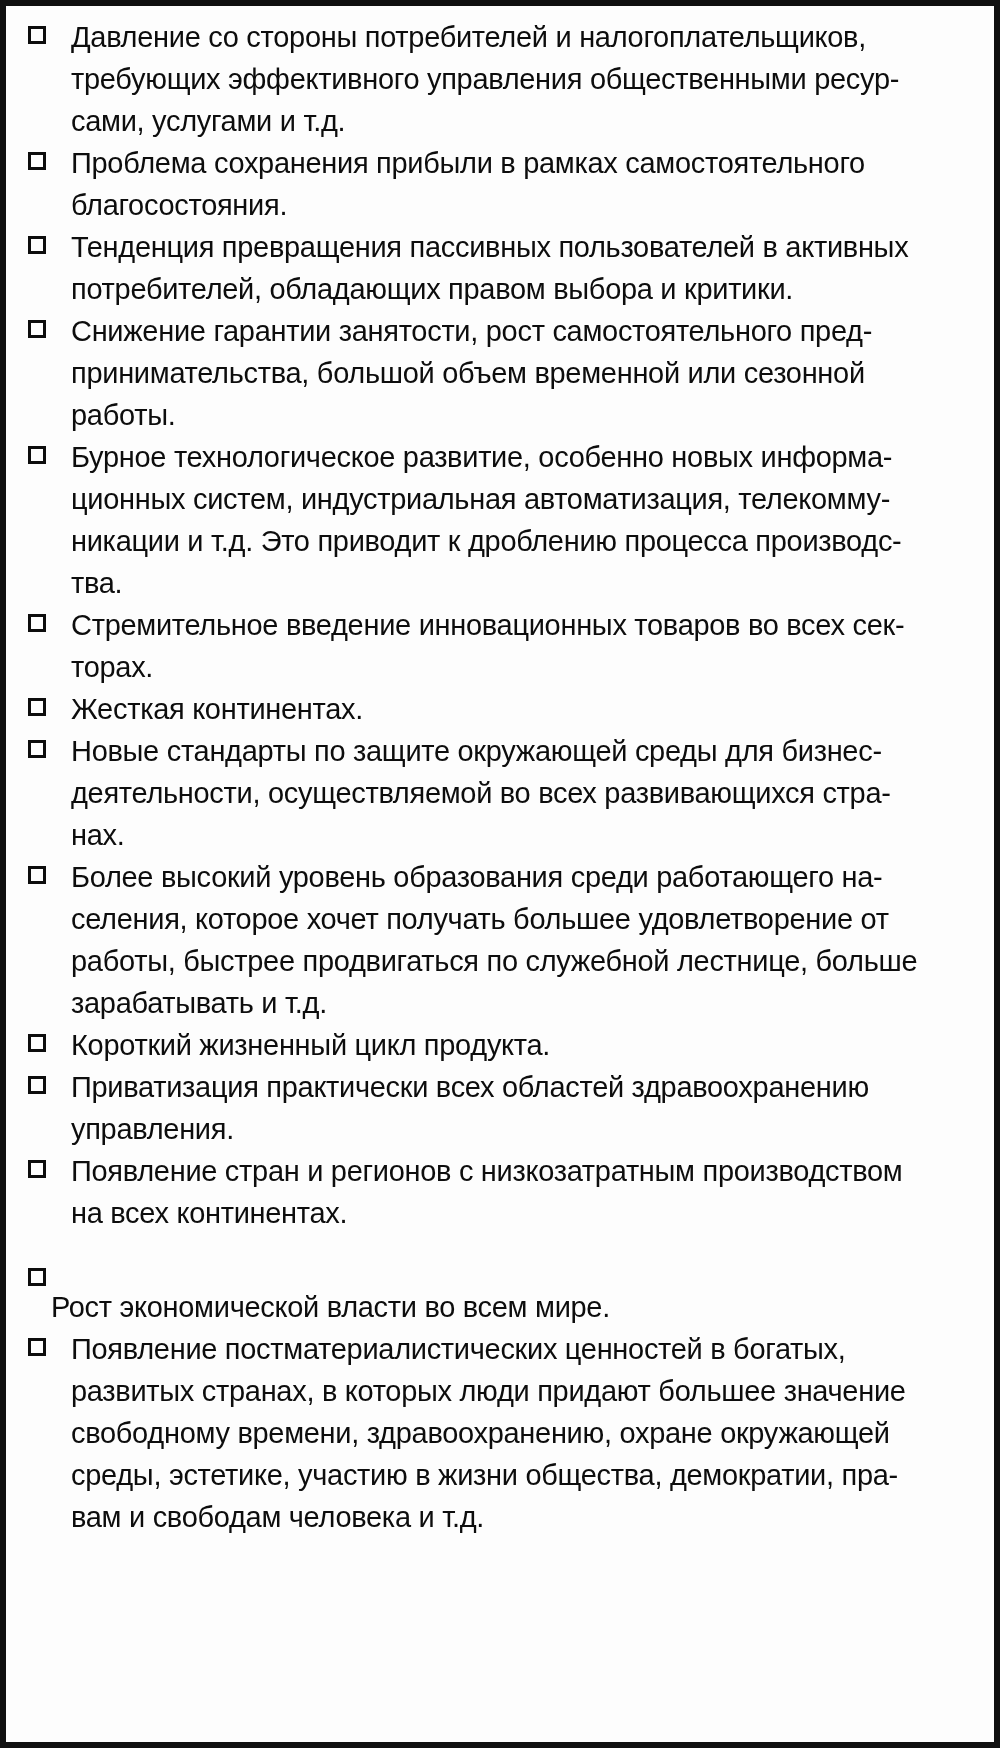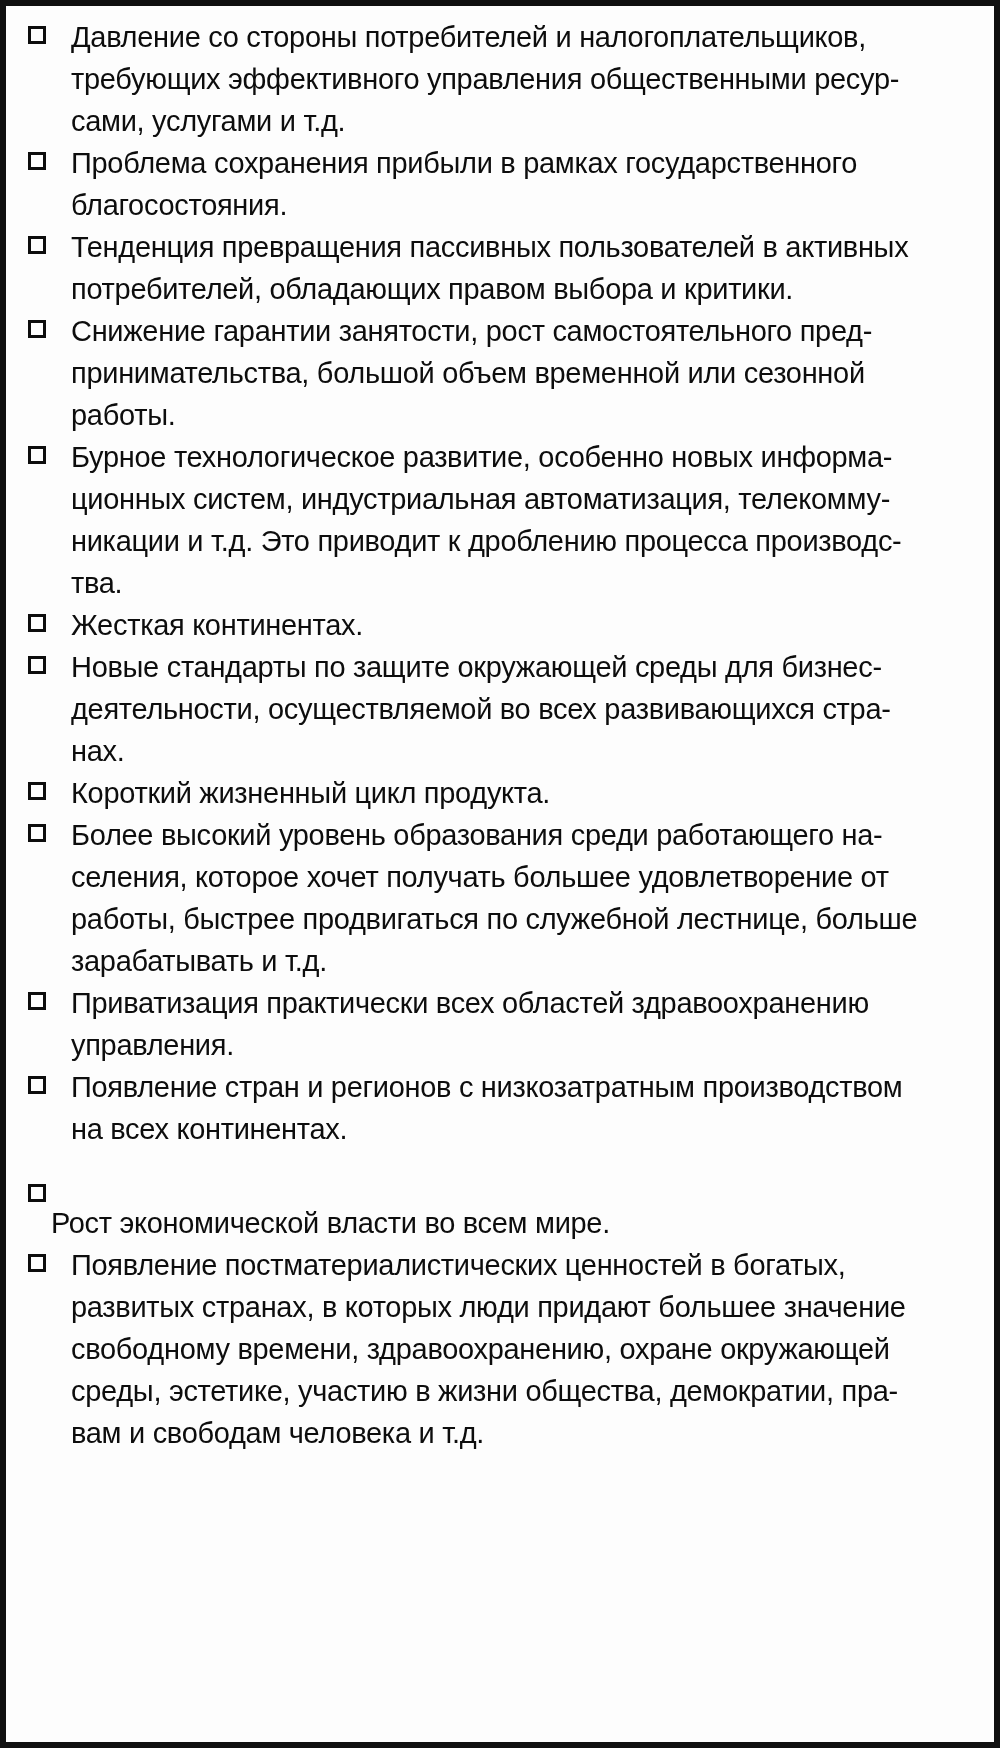--- a/index.html
+++ b/index.html
@@ -55,21 +55,21 @@
   <div class="list" id="bullet-list">
   <div class="item">
     <span class="bullet"></span>
     <div class="item-text">Давление со стороны потребителей и налогоплательщиков,
 требующих эффективного управления общественными ресур-
 сами, услугами и т.д.</div>
   </div>
 
   <div class="item">
     <span class="bullet"></span>
-    <div class="item-text">Проблема сохранения прибыли в рамках государственного
+    <div class="item-text">Проблема сохранения прибыли в рамках самостоятельного
 благосостояния.</div>
   </div>
 
   <div class="item">
     <span class="bullet"></span>
     <div class="item-text">Тенденция превращения пассивных пользователей в активных
 потребителей, обладающих правом выбора и критики.</div>
   </div>
 
   <div class="item">
@@ -80,44 +80,49 @@
   </div>
 
   <div class="item">
     <span class="bullet"></span>
     <div class="item-text">Бурное технологическое развитие, особенно новых информа-
 ционных систем, индустриальная автоматизация, телекомму-
 никации и т.д. Это приводит к дроблению процесса производс-
 тва.</div>
   </div>
 
+  <div class="item">
+    <span class="bullet"></span>
+    <div class="item-text">Стремительное введение инновационных товаров во всех сек-
+торах.</div>
+  </div>
 
   <div class="item">
     <span class="bullet"></span>
     <div class="item-text">Жесткая континентах.</div>
   </div>
 
   <div class="item">
     <span class="bullet"></span>
     <div class="item-text">Новые стандарты по защите окружающей среды для бизнес-
 деятельности, осуществляемой во всех развивающихся стра-
 нах.</div>
   </div>
 
   <div class="item">
     <span class="bullet"></span>
-    <div class="item-text">Короткий жизненный цикл продукта.</div>
+    <div class="item-text">Более высокий уровень образования среди работающего на-
+селения, которое хочет получать большее удовлетворение от
+работы, быстрее продвигаться по служебной лестнице, больше
+зарабатывать и т.д.</div>
   </div>
 
   <div class="item">
     <span class="bullet"></span>
-    <div class="item-text">Более высокий уровень образования среди работающего на-
-селения, которое хочет получать большее удовлетворение от
-работы, быстрее продвигаться по служебной лестнице, больше
-зарабатывать и т.д.</div>
+    <div class="item-text">Короткий жизненный цикл продукта.</div>
   </div>
 
   <div class="item">
     <span class="bullet"></span>
     <div class="item-text">Приватизация практически всех областей здравоохранению
 управления.</div>
   </div>
 
 
   <div class="item">

